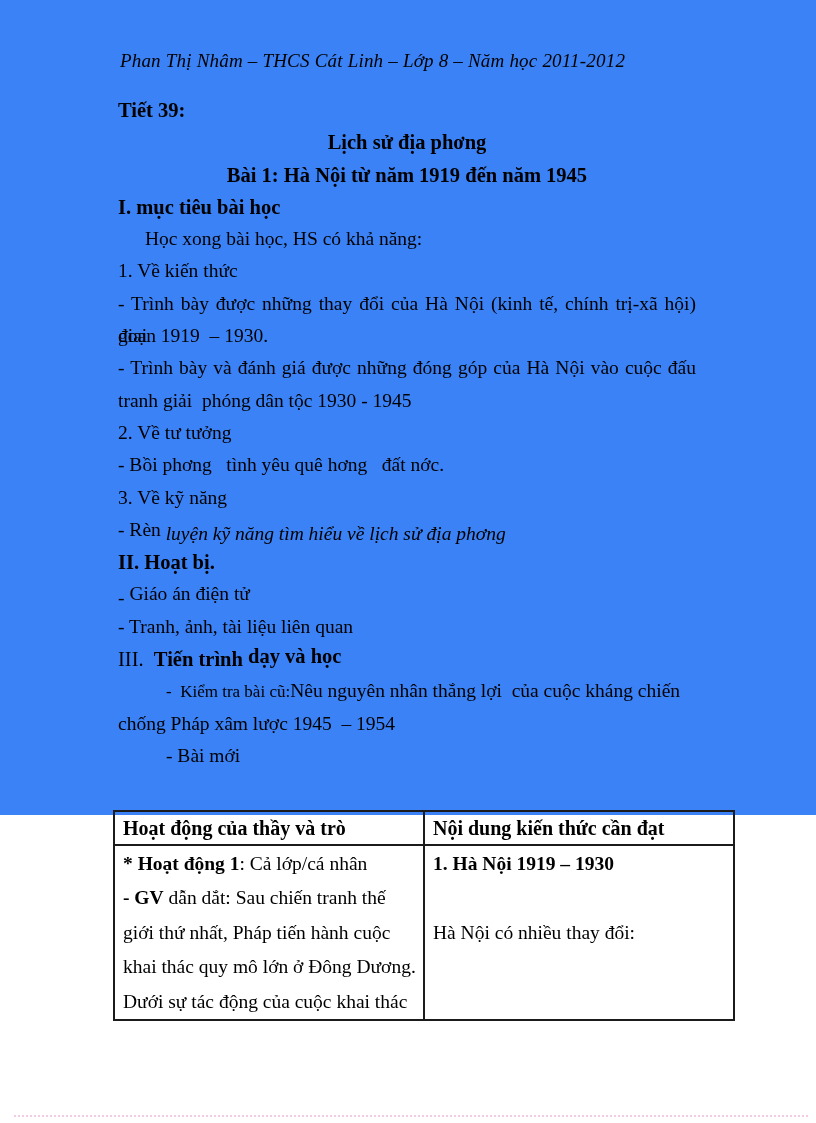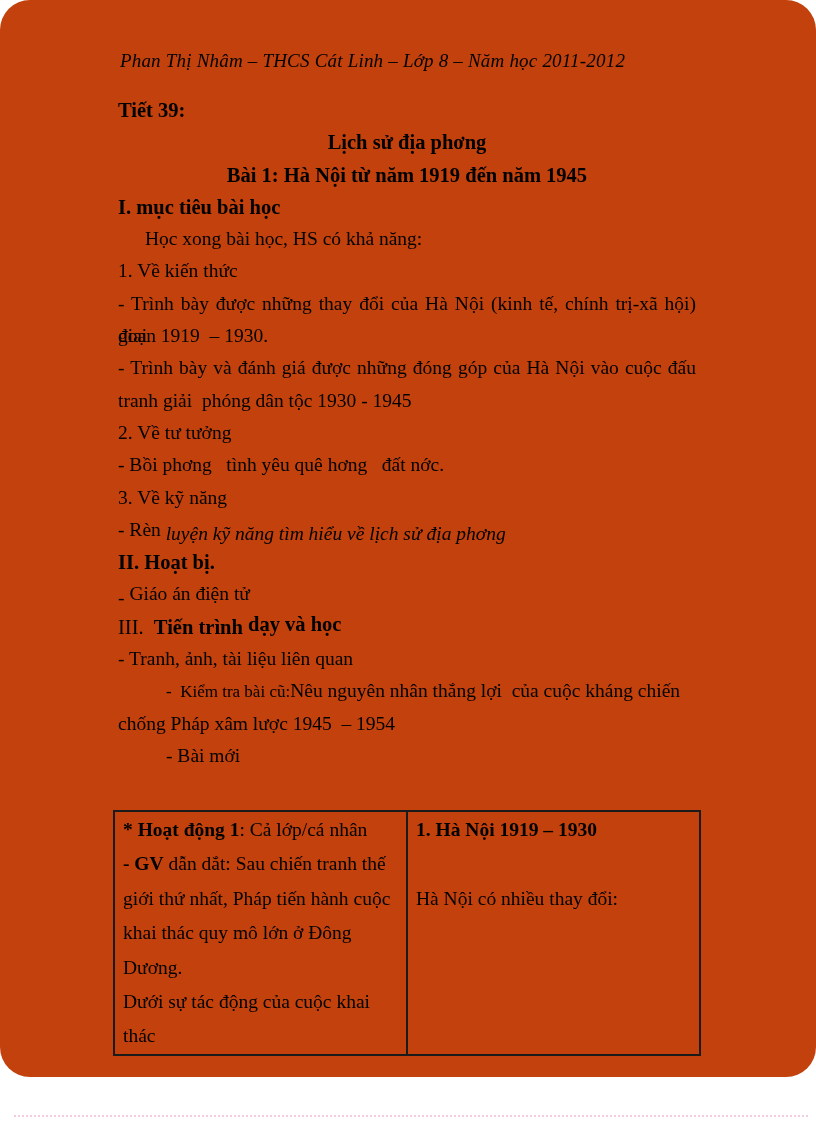--- a/index.html
+++ b/index.html
@@ -3,21 +3,21 @@
 <meta charset="utf-8">
 <style>
   html, body {
     margin: 0; padding: 0;
     width: 816px; height: 1123px;
     background: #ffffff;
     font-family: "Liberation Serif", "DejaVu Serif", serif;
     color: #000000;
     overflow: hidden;
   }
-  .page { position: relative; width: 816px; height: 1077px; background:#c2410c;border-radius:30px; }
+  .page { position: relative; width: 816px; height: 815px; background:#3b82f6; }
 
   .byline {
     position: absolute; top: 50px; left: 0; width: 745px;
     text-align: center;
     font-style: italic;
     font-size: 19px;
     letter-spacing: 0.2px;
   }
 
   .content {
@@ -76,30 +76,34 @@
     <div class="ln">đoạn 1919  – 1930.</div>
     <div class="ln just">- Trình bày và đánh giá được những đóng góp của Hà Nội vào cuộc đấu</div>
     <div class="ln">tranh giải  phóng dân tộc 1930 - 1945</div>
     <div class="ln">2. Về tư tưởng</div>
     <div class="ln">- Bồi phơng   tình yêu quê hơng   đất nớc.</div>
     <div class="ln">3. Về kỹ năng</div>
     <div class="ln"><span>- Rèn </span><span class="drop-sm">luyện kỹ năng tìm hiểu về lịch sử địa phơng</span></div>
 
     <div class="ln b h">II. Hoạt bị.</div>
     <div class="ln"><span class="drop-sm">-</span><span> Giáo án điện tử</span></div>
+    <div class="ln">- Tranh, ảnh, tài liệu liên quan</div>
+
     <div class="ln h"><span>III.  </span><span class="b">Tiến trình </span><span class="b raise-sm">dạy và học</span></div>
-
-    <div class="ln">- Tranh, ảnh, tài liệu liên quan</div>
     <div class="ln ind2"><span class="small">-  Kiểm tra bài cũ:</span><span>Nêu nguyên nhân thắng lợi  của cuộc kháng chiến</span></div>
     <div class="ln">chống Pháp xâm lược 1945  – 1954</div>
     <div class="ln ind2">- Bài mới</div>
   </div>
 
   <table class="doc-table">
     <tbody>
+      <tr>
+        <th style="width:294px">Hoạt động của thầy và trò</th>
+        <th style="width:294px">Nội dung kiến thức cần đạt</th>
+      </tr>
       <tr>
         <td>
           <div class="trow"><span class="b">* Hoạt động 1</span><span>: Cả lớp/cá nhân</span></div>
           <div class="trow"><span class="b">- GV</span><span> dẫn dắt: Sau chiến tranh thế</span></div>
           <div class="trow">giới thứ nhất, Pháp tiến hành cuộc</div>
           <div class="trow">khai thác quy mô lớn ở Đông Dương.</div>
           <div class="trow">Dưới sự tác động của cuộc khai thác</div>
         </td>
         <td>
           <div class="trow b">1. Hà Nội 1919 – 1930</div>

